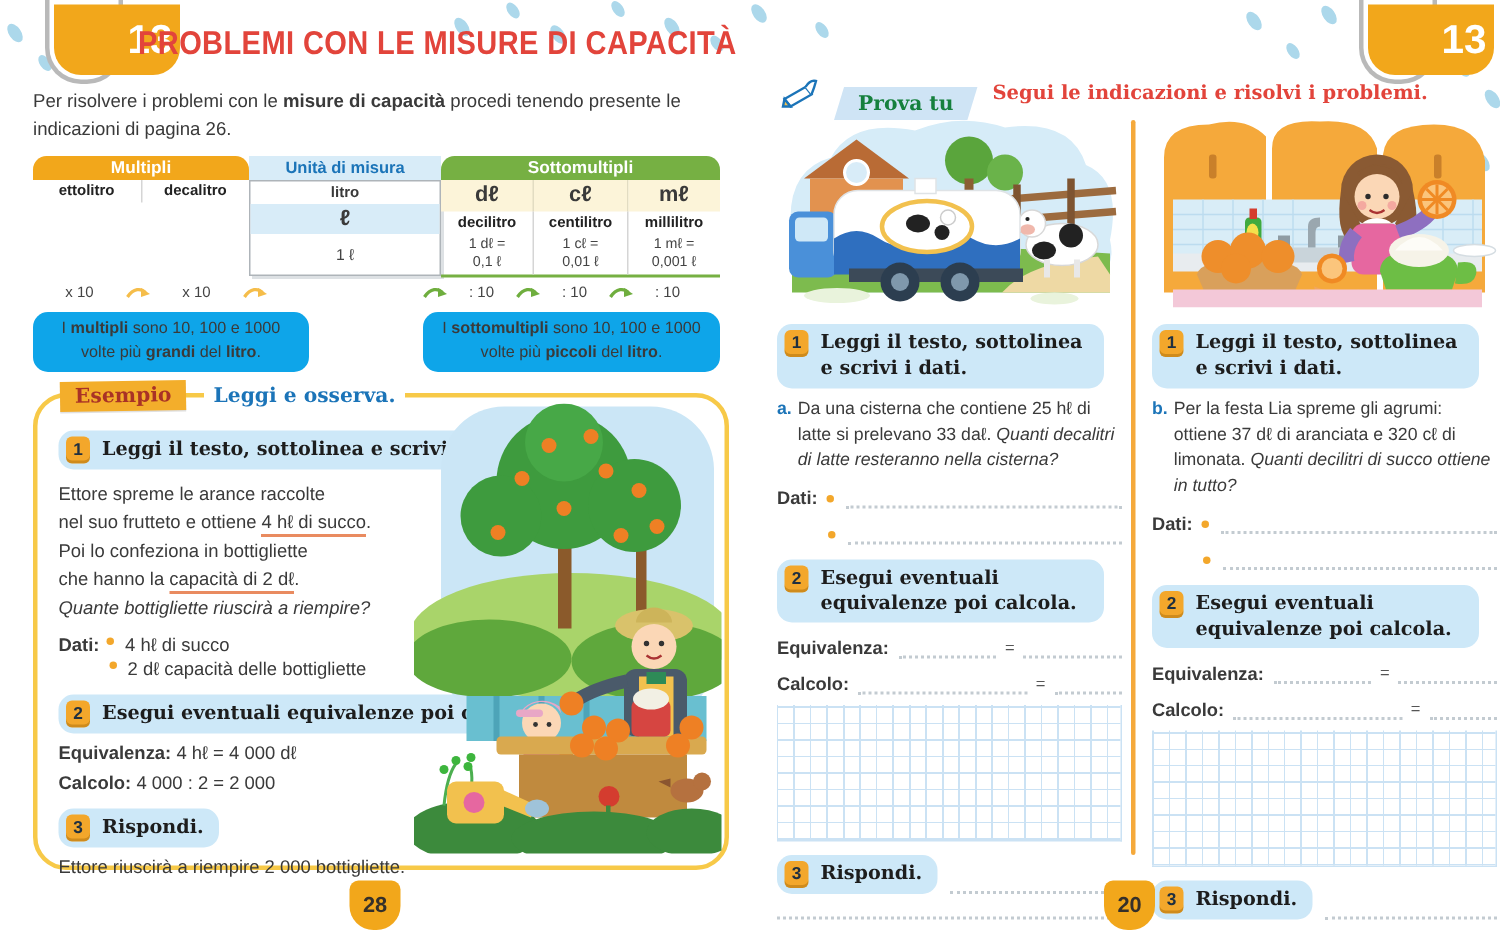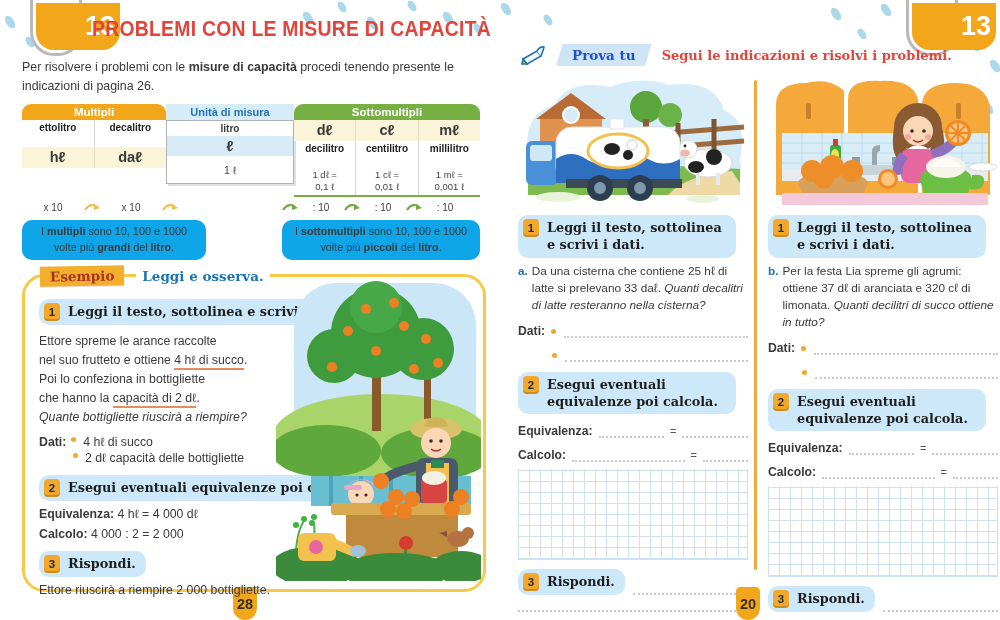--- a/index.html
+++ b/index.html
@@ -29,21 +29,21 @@
   
   .captable{margin-top:9px;display:flex;width:458px;font-size:10.5px;}
   .sec{display:flex;flex-direction:column;}
   .sec-m{width:144px;} .sec-l{width:128px;} .sec-s{width:186px;}
   .thead{height:16px;line-height:16px;text-align:center;font-weight:bold;font-size:11.5px;color:#fff;}
   .thead.m{background:#f2a71b;border-radius:9px 9px 0 0;}
   .thead.l{background:#d8ecf8;color:#1b74b8;font-size:11px;}
   .thead.s{background:#76b043;border-radius:9px 9px 0 0;}
   .cellrow{display:flex;}
   .cell{flex:1;text-align:center;}
-  .names .cell{height:27px;line-height:15px;font-weight:bold;font-size:10px;color:#222;border-right:1px solid #d5d5d5;}
+  .names .cell{height:15px;line-height:15px;font-weight:bold;font-size:10px;color:#222;border-right:1px solid #d5d5d5;}
   .names .cell:last-child{border-right:none;}
   .syms .cell{height:21px;line-height:21px;font-weight:bold;font-size:14.5px;background:#fcf4d9;border-right:1px solid #e2dcc2;}
   .syms .cell:last-child{border-right:none;}
   .convs .cell{height:26px;font-size:9.5px;line-height:1.25;padding-top:1px;color:#444;border-right:1px solid #d5d5d5;}
   .convs .cell:last-child{border-right:none;}
   .underm{border-bottom:2px solid #f2a71b;} .unders{border-bottom:2px solid #76b043;}
   .litrobox{border:1.5px solid #aeb4b9;background:#fff;height:62px;box-shadow:2px 2px 0 #dde1e4;display:flex;flex-direction:column;}
   .litrobox .nm{height:15px;line-height:15px;text-align:center;font-weight:bold;font-size:10px;}
   .litrobox .sy{height:20px;line-height:20px;text-align:center;font-weight:bold;font-size:14.5px;background:#d8ecf8;}
   .litrobox .vl{flex:1;display:flex;align-items:center;justify-content:center;font-size:10.5px;color:#444;}
@@ -62,27 +62,27 @@
   .exbox{position:relative;margin-top:-12px;border:3px solid #f7c948;border-radius:22px;height:318px;
     padding:22px 12px 10px 14px;box-sizing:border-box;}
   .extext{font-size:12.3px;line-height:1.55;margin-top:7px;width:255px;position:relative;z-index:1;}
   .u{border-bottom:2px solid #e98b60;padding-bottom:1px;}
   .datirow{display:flex;align-items:center;gap:5px;font-size:12.3px;margin-top:2px;position:relative;z-index:1;}
   .datihead{font-weight:bold;}
   .exline{font-size:12.3px;margin-top:6px;position:relative;z-index:1;}
   .exline b{font-weight:bold;}
   #exillu{position:absolute;right:2px;top:4px;z-index:0;}
   
-  .pagetab{position:absolute;top:587px;width:24px;height:33px;background:#f2a71b;border-radius:6px 6px 16px 16px;
+  .pagetab{position:absolute;top:587px;width:34px;height:33px;background:#f2a71b;border-radius:6px 6px 16px 16px;
     display:flex;align-items:center;justify-content:center;font-weight:bold;font-size:14.5px;color:#35302a;}
   
   #rightpage{position:absolute;left:518px;top:0;width:478px;}
   .provarow{position:absolute;left:2px;top:44px;display:flex;align-items:center;gap:10px;}
   .provabadge{background:#cfe4f5;clip-path:polygon(7% 0,100% 0,93% 100%,0 100%);
-    padding:3px 16px;font-family:"DejaVu Serif",serif;font-weight:bold;font-size:13.5px;color:#1d4ed8;}
+    padding:3px 16px;font-family:"DejaVu Serif",serif;font-weight:bold;font-size:13.5px;color:#15803d;margin-top:14px;}
   .instr{font-family:"DejaVu Serif",serif;font-weight:bold;font-size:13px;color:#e2443b;}
   .pcol{position:absolute;top:75px;width:230px;}
   .pcol.a{left:0px;} .pcol.b{left:250px;}
   .divider{position:absolute;left:236px;top:80px;height:490px;width:3px;background:#f5a93b;border-radius:2px;}
   .ptext{font-size:11.8px;line-height:1.45;margin-top:5px;display:flex;gap:4px;}
   .plett{color:#1b74b8;font-weight:bold;flex:0 0 auto;}
   .pq{font-style:italic;}
   .fillrow{display:flex;align-items:flex-end;gap:6px;font-size:12.2px;margin-top:10px;}
   .fillrow .lab{font-weight:bold;}
   .eq{font-size:11px;color:#555;margin-bottom:1px;}
@@ -132,24 +132,20 @@
   <div class="intro">
     <span>Per risolvere i problemi con le </span><b>misure di capacità</b><span> procedi tenendo presente le indicazioni di pagina 26.</span>
   </div>
 
   <div class="captable">
     <div class="sec sec-m">
       <div class="thead m">Multipli</div>
       <div class="cellrow names">
         <div class="cell">ettolitro</div>
         <div class="cell">decalitro</div>
-      </div>
-      <div class="cellrow syms">
-        <div class="cell">hℓ</div>
-        <div class="cell">daℓ</div>
       </div>
     </div>
     <div class="sec sec-l">
       <div class="thead l">Unità di misura fondamentale</div>
       <div class="litrobox">
         <div class="nm">litro</div>
         <div class="sy">ℓ</div>
         <div class="vl">1 ℓ</div>
       </div>
     </div>

